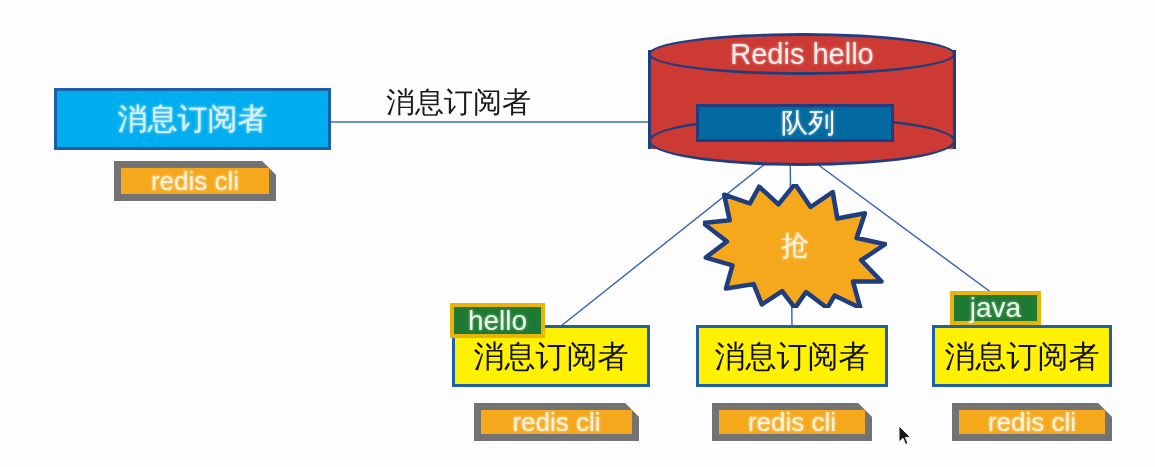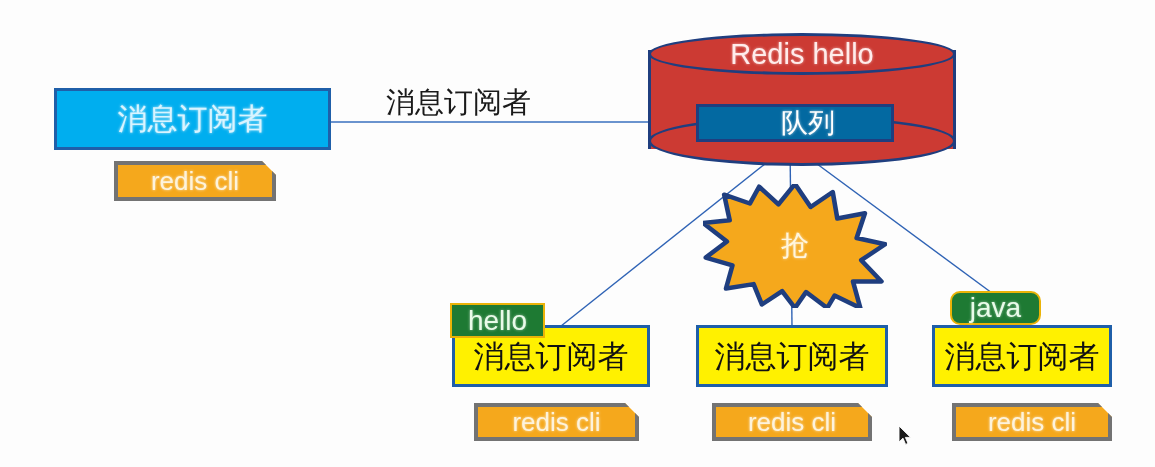--- a/index.html
+++ b/index.html
@@ -50,21 +50,21 @@
   
   .cli-tag {
     position: absolute;
     box-sizing: border-box;
     display: flex;
     align-items: center;
     justify-content: center;
     background: #F5A81C;
     color: #fdf3dd;
     font-size: 26px;
-    border: 4px solid #737373;
+    border: 7px solid #737373;
     text-shadow: 0 0 3px rgba(255,255,255,0.75);
     clip-path: polygon(0 0, calc(100% - 14px) 0, 100% 14px, 100% 100%, 0 100%);
     line-height: 1;
   }
   .cli-pub  { left: 114px; top: 161px; width: 162px; height: 40px; }
   .cli-s1   { left: 474px; top: 403px; width: 165px; height: 38px; }
   .cli-s2   { left: 712px; top: 403px; width: 160px; height: 38px; }
   .cli-s3   { left: 952px; top: 403px; width: 160px; height: 38px; }
 
   
@@ -194,29 +194,29 @@
   .sub-3 { left: 932px; top: 325px; width: 180px; height: 62px; }
 
   
   .topic-tag {
     position: absolute;
     box-sizing: border-box;
     display: flex;
     align-items: center;
     justify-content: center;
     background: #1E7A33;
-    border: 2px solid #eab308;
+    border: 4px solid #eab308;
     color: #e9fbe9;
     font-size: 28px;
     z-index: 6;
     text-shadow: 0 0 3px rgba(255,255,255,0.55);
     line-height: 1;
   }
   .tag-hello { left: 450px; top: 303px; width: 95px; height: 35px; }
-  .tag-java  { left: 950px; top: 291px; width: 91px; height: 34px; border-radius: 10px; }
+  .tag-java  { left: 950px; top: 291px; width: 91px; height: 34px; }
 
   
   .cursor {
     position: absolute;
     left: 898px;
     top: 425px;
     width: 16px;
     height: 22px;
     z-index: 20;
   }

